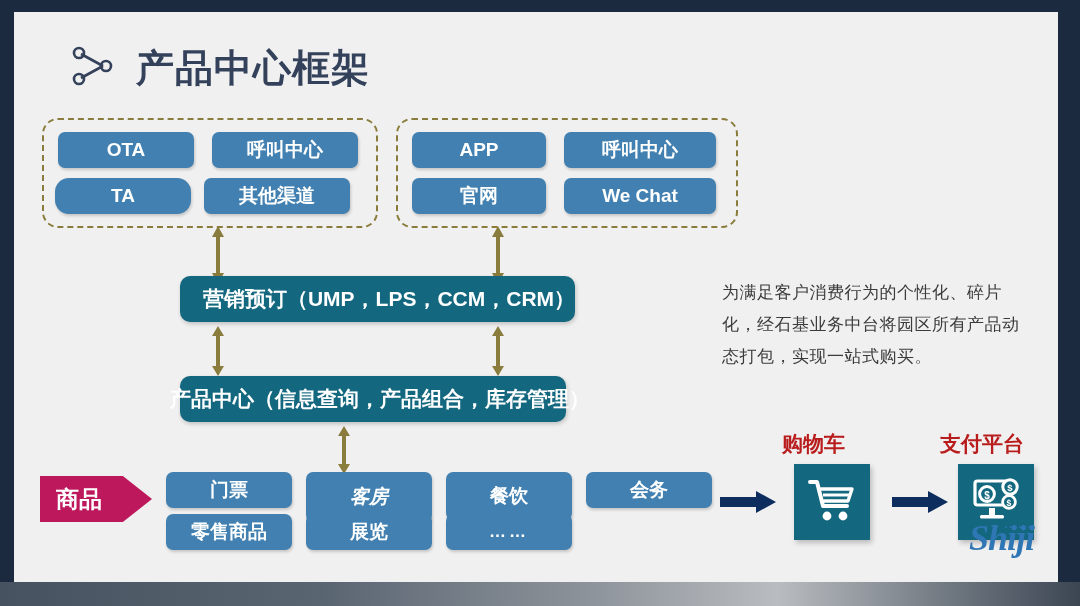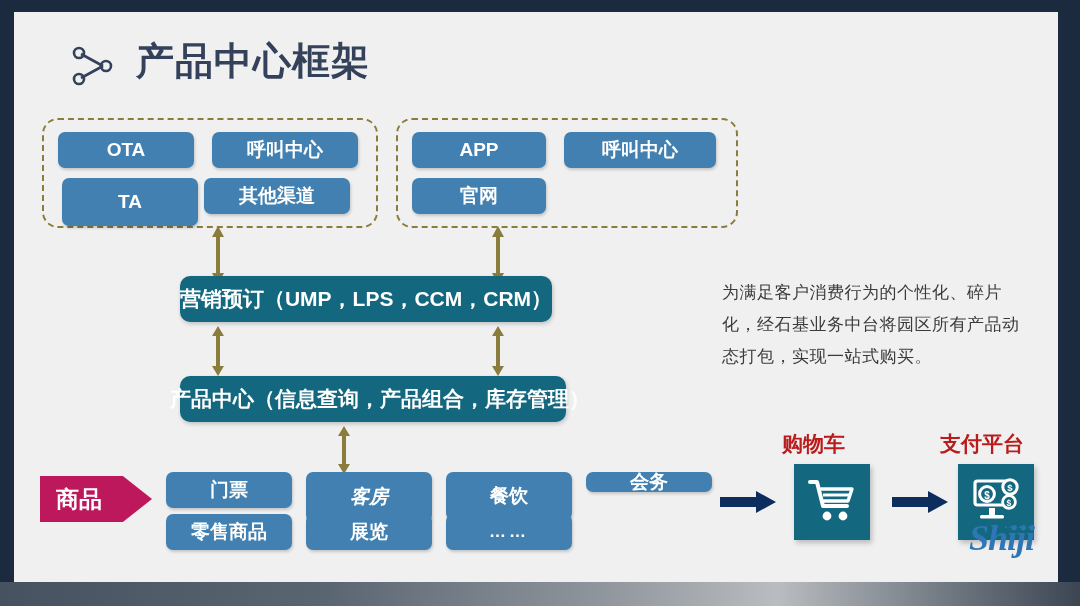--- a/index.html
+++ b/index.html
@@ -15,21 +15,21 @@
   }
   .canvas{
     position:absolute;left:14px;top:12px;width:1044px;height:570px;
     background:#f0f0f0;
   }
   .bottom-strip{
     position:absolute;left:0;bottom:0;width:1080px;height:24px;
     background:linear-gradient(90deg,#46525f 0%,#5a6572 30%,#8e949b 55%,#b9bcc0 72%,#6f7780 88%,#3c4653 100%);
   }
   
-  .title-row{position:absolute;left:56px;top:30px;display:flex;align-items:flex-start;}
+  .title-row{position:absolute;left:56px;top:30px;display:flex;align-items:center;}
   .share-icon{width:52px;height:52px;}
   .title-text{
     font-size:38px;font-weight:bold;color:#33415a;
     letter-spacing:1px;margin-left:14px;line-height:1;
     white-space:nowrap;
   }
   
   .dashed-group{
     position:absolute;
     border:2px dashed #8a7c3d;
@@ -121,39 +121,40 @@
         </svg>
       </span>
       <span class="title-text">产品中心框架</span>
     </div>
 
     <div class="dashed-group" style="left:28px;top:106px;width:332px;height:106px;"></div>
     <div class="dashed-group" style="left:382px;top:106px;width:338px;height:106px;"></div>
 
     <div class="chip" style="left:44px;top:120px;width:136px;height:36px;">OTA</div>
     <div class="chip" style="left:198px;top:120px;width:146px;height:36px;">呼叫中心</div>
-    <div class="chip" style="left:48px;top:166px;width:136px;height:48px;">TA</div>
+    <div class="chip" style="left:41px;top:166px;width:136px;height:36px;border-radius:14px;">TA</div>
     <div class="chip" style="left:190px;top:166px;width:146px;height:36px;">其他渠道</div>
 
     <div class="chip" style="left:398px;top:120px;width:134px;height:36px;">APP</div>
     <div class="chip" style="left:550px;top:120px;width:152px;height:36px;">呼叫中心</div>
     <div class="chip" style="left:398px;top:166px;width:134px;height:36px;">官网</div>
+    <div class="chip" style="left:550px;top:166px;width:152px;height:36px;">We Chat</div>
 
     <span class="dbl-arrow" style="left:196px;top:214px;">
       <svg width="16" height="58" viewBox="0 0 16 58">
         <polygon points="8,0 14,11 10,11 10,47 14,47 8,58 2,47 6,47 6,11 2,11" fill="#8a7c3d"></polygon>
       </svg>
     </span>
     <span class="dbl-arrow" style="left:476px;top:214px;">
       <svg width="16" height="58" viewBox="0 0 16 58">
         <polygon points="8,0 14,11 10,11 10,47 14,47 8,58 2,47 6,47 6,11 2,11" fill="#8a7c3d"></polygon>
       </svg>
     </span>
 
-    <div class="teal-bar" style="left:166px;top:264px;width:372px;height:46px;">营销预订（UMP，LPS，CCM，CRM）</div>
+    <div class="teal-bar" style="left:166px;top:264px;width:372px;height:46px;padding-left:23px;">营销预订（UMP，LPS，CCM，CRM）</div>
 
     <span class="dbl-arrow" style="left:196px;top:314px;">
       <svg width="16" height="50" viewBox="0 0 16 50">
         <polygon points="8,0 14,10 10,10 10,40 14,40 8,50 2,40 6,40 6,10 2,10" fill="#8a7c3d"></polygon>
       </svg>
     </span>
     <span class="dbl-arrow" style="left:476px;top:314px;">
       <svg width="16" height="50" viewBox="0 0 16 50">
         <polygon points="8,0 14,10 10,10 10,40 14,40 8,50 2,40 6,40 6,10 2,10" fill="#8a7c3d"></polygon>
       </svg>
@@ -171,21 +172,21 @@
 
     <div class="chip" style="left:152px;top:502px;width:126px;height:36px;">零售商品</div>
     <div class="chip" style="left:152px;top:460px;width:126px;height:36px;">门票</div>
 
     <div class="chip" style="left:292px;top:460px;width:126px;height:50px;font-style:italic;">客房</div>
     <div class="chip" style="left:292px;top:502px;width:126px;height:36px;">展览</div>
 
     <div class="chip" style="left:432px;top:460px;width:126px;height:48px;">餐饮</div>
     <div class="chip dots" style="left:432px;top:502px;width:126px;height:36px;">……</div>
 
-    <div class="chip" style="left:572px;top:460px;width:126px;height:20px;">会务</div>
+    <div class="chip" style="left:572px;top:460px;width:126px;height:36px;">会务</div>
 
     <div class="desc" style="left:708px;top:265px;">为满足客户消费行为的个性化、碎片化，经石基业务中台将园区所有产品动态打包，实现一站式购买。</div>
 
     <span class="nav-arrow" style="left:706px;top:479px;">
       <svg width="56" height="22" viewBox="0 0 56 22">
         <polygon points="0,6 36,6 36,0 56,11 36,22 36,16 0,16" fill="#0d2d5e"></polygon>
       </svg>
     </span>
 
     <div class="flow-label" style="left:768px;top:418px;">购物车</div>

